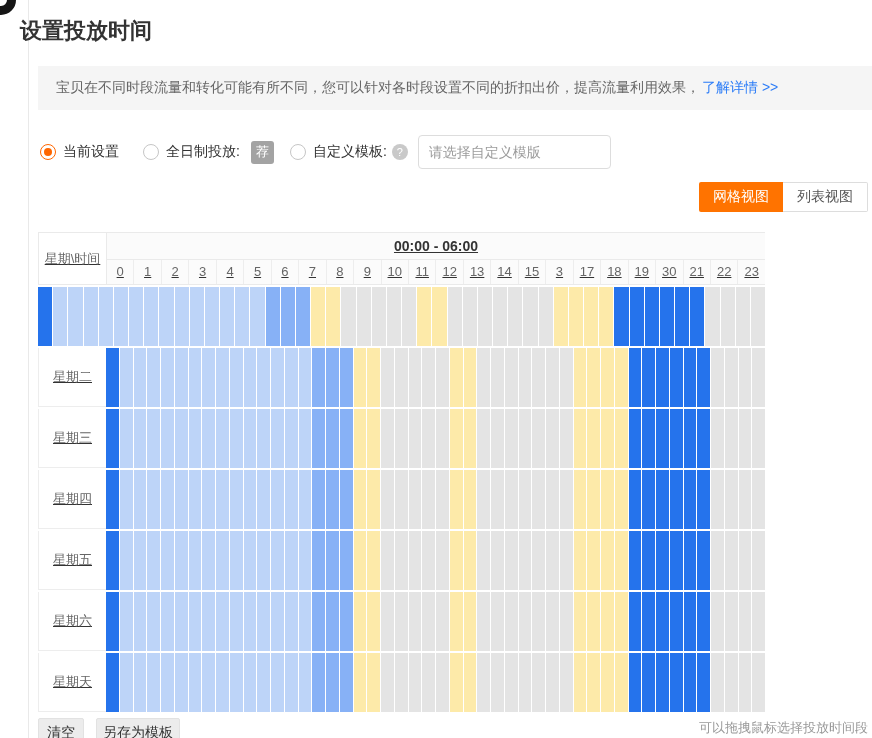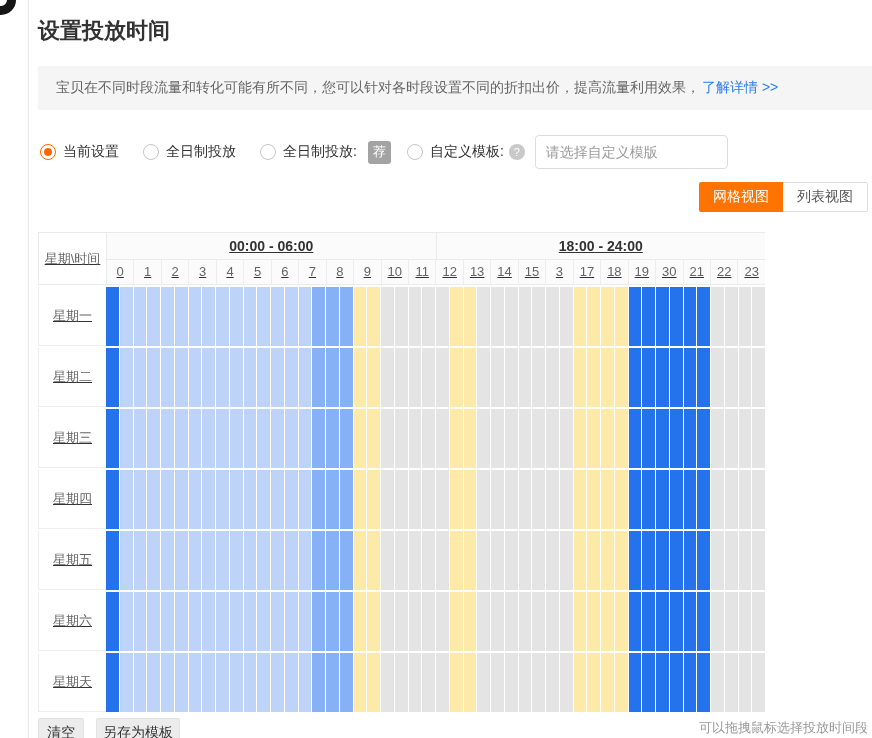--- a/index.html
+++ b/index.html
@@ -10,21 +10,21 @@
     background: #fff;
     font-family: "Liberation Sans", "DejaVu Sans", sans-serif;
     color: #333;
   }
   .corner-ring {
     position: absolute; left: -14px; top: -15px;
     width: 30px; height: 30px; border: 9px solid #161616; border-radius: 50%;
     background: #fff; z-index: 5;
   }
   .panel-border { position:absolute; left:28px; top:0; width:1px; height:738px; background:#e9e9e9; }
-  .page-title { position:absolute; left:38px; top:16px; font-size:22px; font-weight:600; color:#333; }
+  .page-title { position:absolute; left:20px; top:16px; font-size:22px; font-weight:600; color:#333; }
   .banner {
     position:absolute; left:38px; top:66px; width:834px; height:44px;
     background:#f5f5f5; display:flex; align-items:center; padding:0 18px;
     font-size:14px; color:#666; white-space:nowrap; overflow:hidden;
   }
   .banner .link { color:#2b7cf7; cursor:pointer; margin-left:2px; }
   .mode-row { position:absolute; left:40px; top:133px; height:38px; display:flex; align-items:center; font-size:14px; color:#333; }
   .radio-item { display:flex; align-items:center; cursor:pointer; }
   .radio-dot {
     width:16px; height:16px; border-radius:50%; border:1px solid #c6c6c6;
@@ -95,24 +95,20 @@
   <span class="link">了解详情 &gt;&gt;</span>
 </div>
 
 <div class="mode-row">
   <div class="radio-item">
     <span class="radio-dot checked"></span>
     <span>当前设置</span>
   </div>
   <div class="radio-item gap24">
     <span class="radio-dot"></span>
-    <span>全日制投放</span>
-  </div>
-  <div class="radio-item gap24">
-    <span class="radio-dot"></span>
     <span>全日制投放:</span>
   </div>
   <span class="recommend-badge">荐</span>
   <div class="radio-item gap16">
     <span class="radio-dot"></span>
     <span>自定义模板:</span>
   </div>
   <span class="help-icon">?</span>
   <input class="text-input input-custom" placeholder="请选择自定义模版" style="">
 </div>
@@ -121,21 +117,20 @@
   <button class="view-btn active">网格视图</button>
   <button class="view-btn inactive">列表视图</button>
 </div>
 
 <div class="schedule">
   <div class="sched-header">
     <div class="corner-cell">星期\时间</div>
     <div class="header-right">
       <div class="time-group-row">
           <div class="tgroup">00:00 - 06:00</div>
-          <div class="tgroup">18:00 - 24:00</div>
         </div>
       <div class="hour-row">
           <div class="hcell">0</div>
           <div class="hcell">1</div>
           <div class="hcell">2</div>
           <div class="hcell">3</div>
           <div class="hcell">4</div>
           <div class="hcell">5</div>
           <div class="hcell">6</div>
           <div class="hcell">7</div>
@@ -153,21 +148,20 @@
           <div class="hcell">19</div>
           <div class="hcell">30</div>
           <div class="hcell">21</div>
           <div class="hcell">22</div>
           <div class="hcell">23</div>
         </div>
     </div>
   </div>
   <div class="schedule-body">
       <div class="day-row">
-        <div class="day-label">星期一</div>
         <div class="cells">
           <div class="cell" style="background: rgb(37, 115, 236);"></div>
           <div class="cell" style="background: rgb(189, 212, 248);"></div>
           <div class="cell" style="background: rgb(189, 212, 248);"></div>
           <div class="cell" style="background: rgb(189, 212, 248);"></div>
           <div class="cell" style="background: rgb(189, 212, 248);"></div>
           <div class="cell" style="background: rgb(189, 212, 248);"></div>
           <div class="cell" style="background: rgb(189, 212, 248);"></div>
           <div class="cell" style="background: rgb(189, 212, 248);"></div>
           <div class="cell" style="background: rgb(189, 212, 248);"></div>

